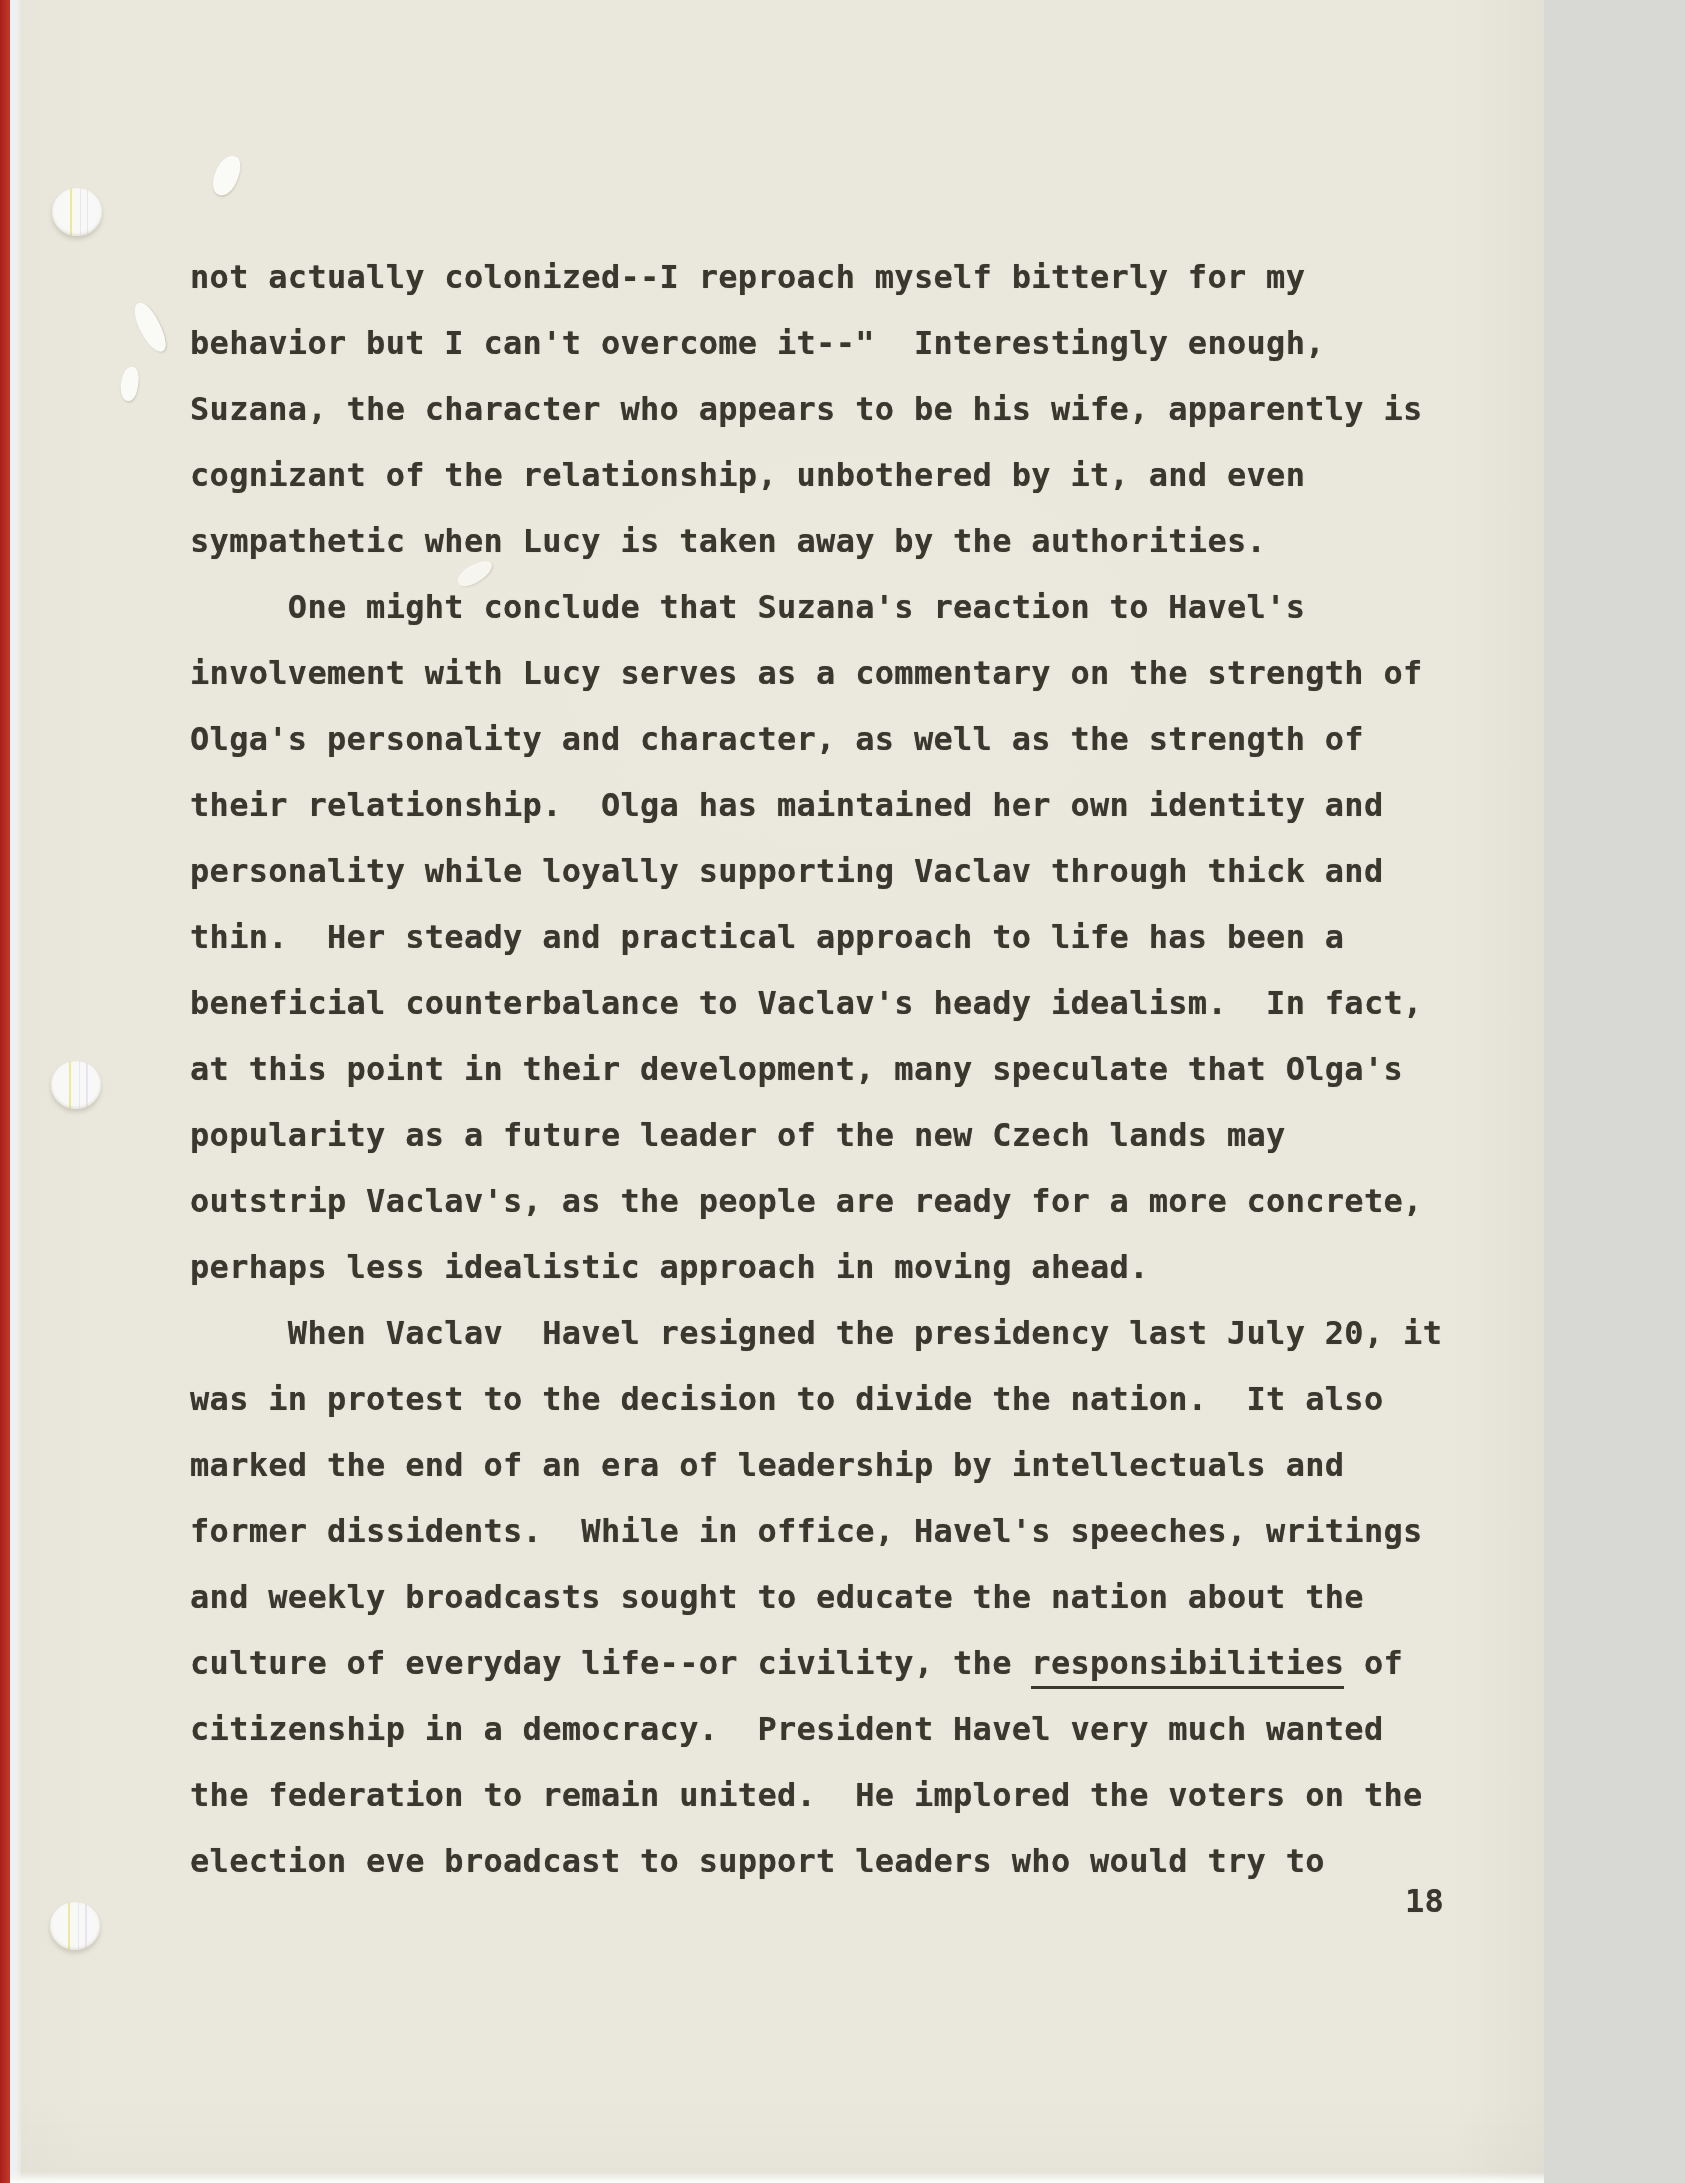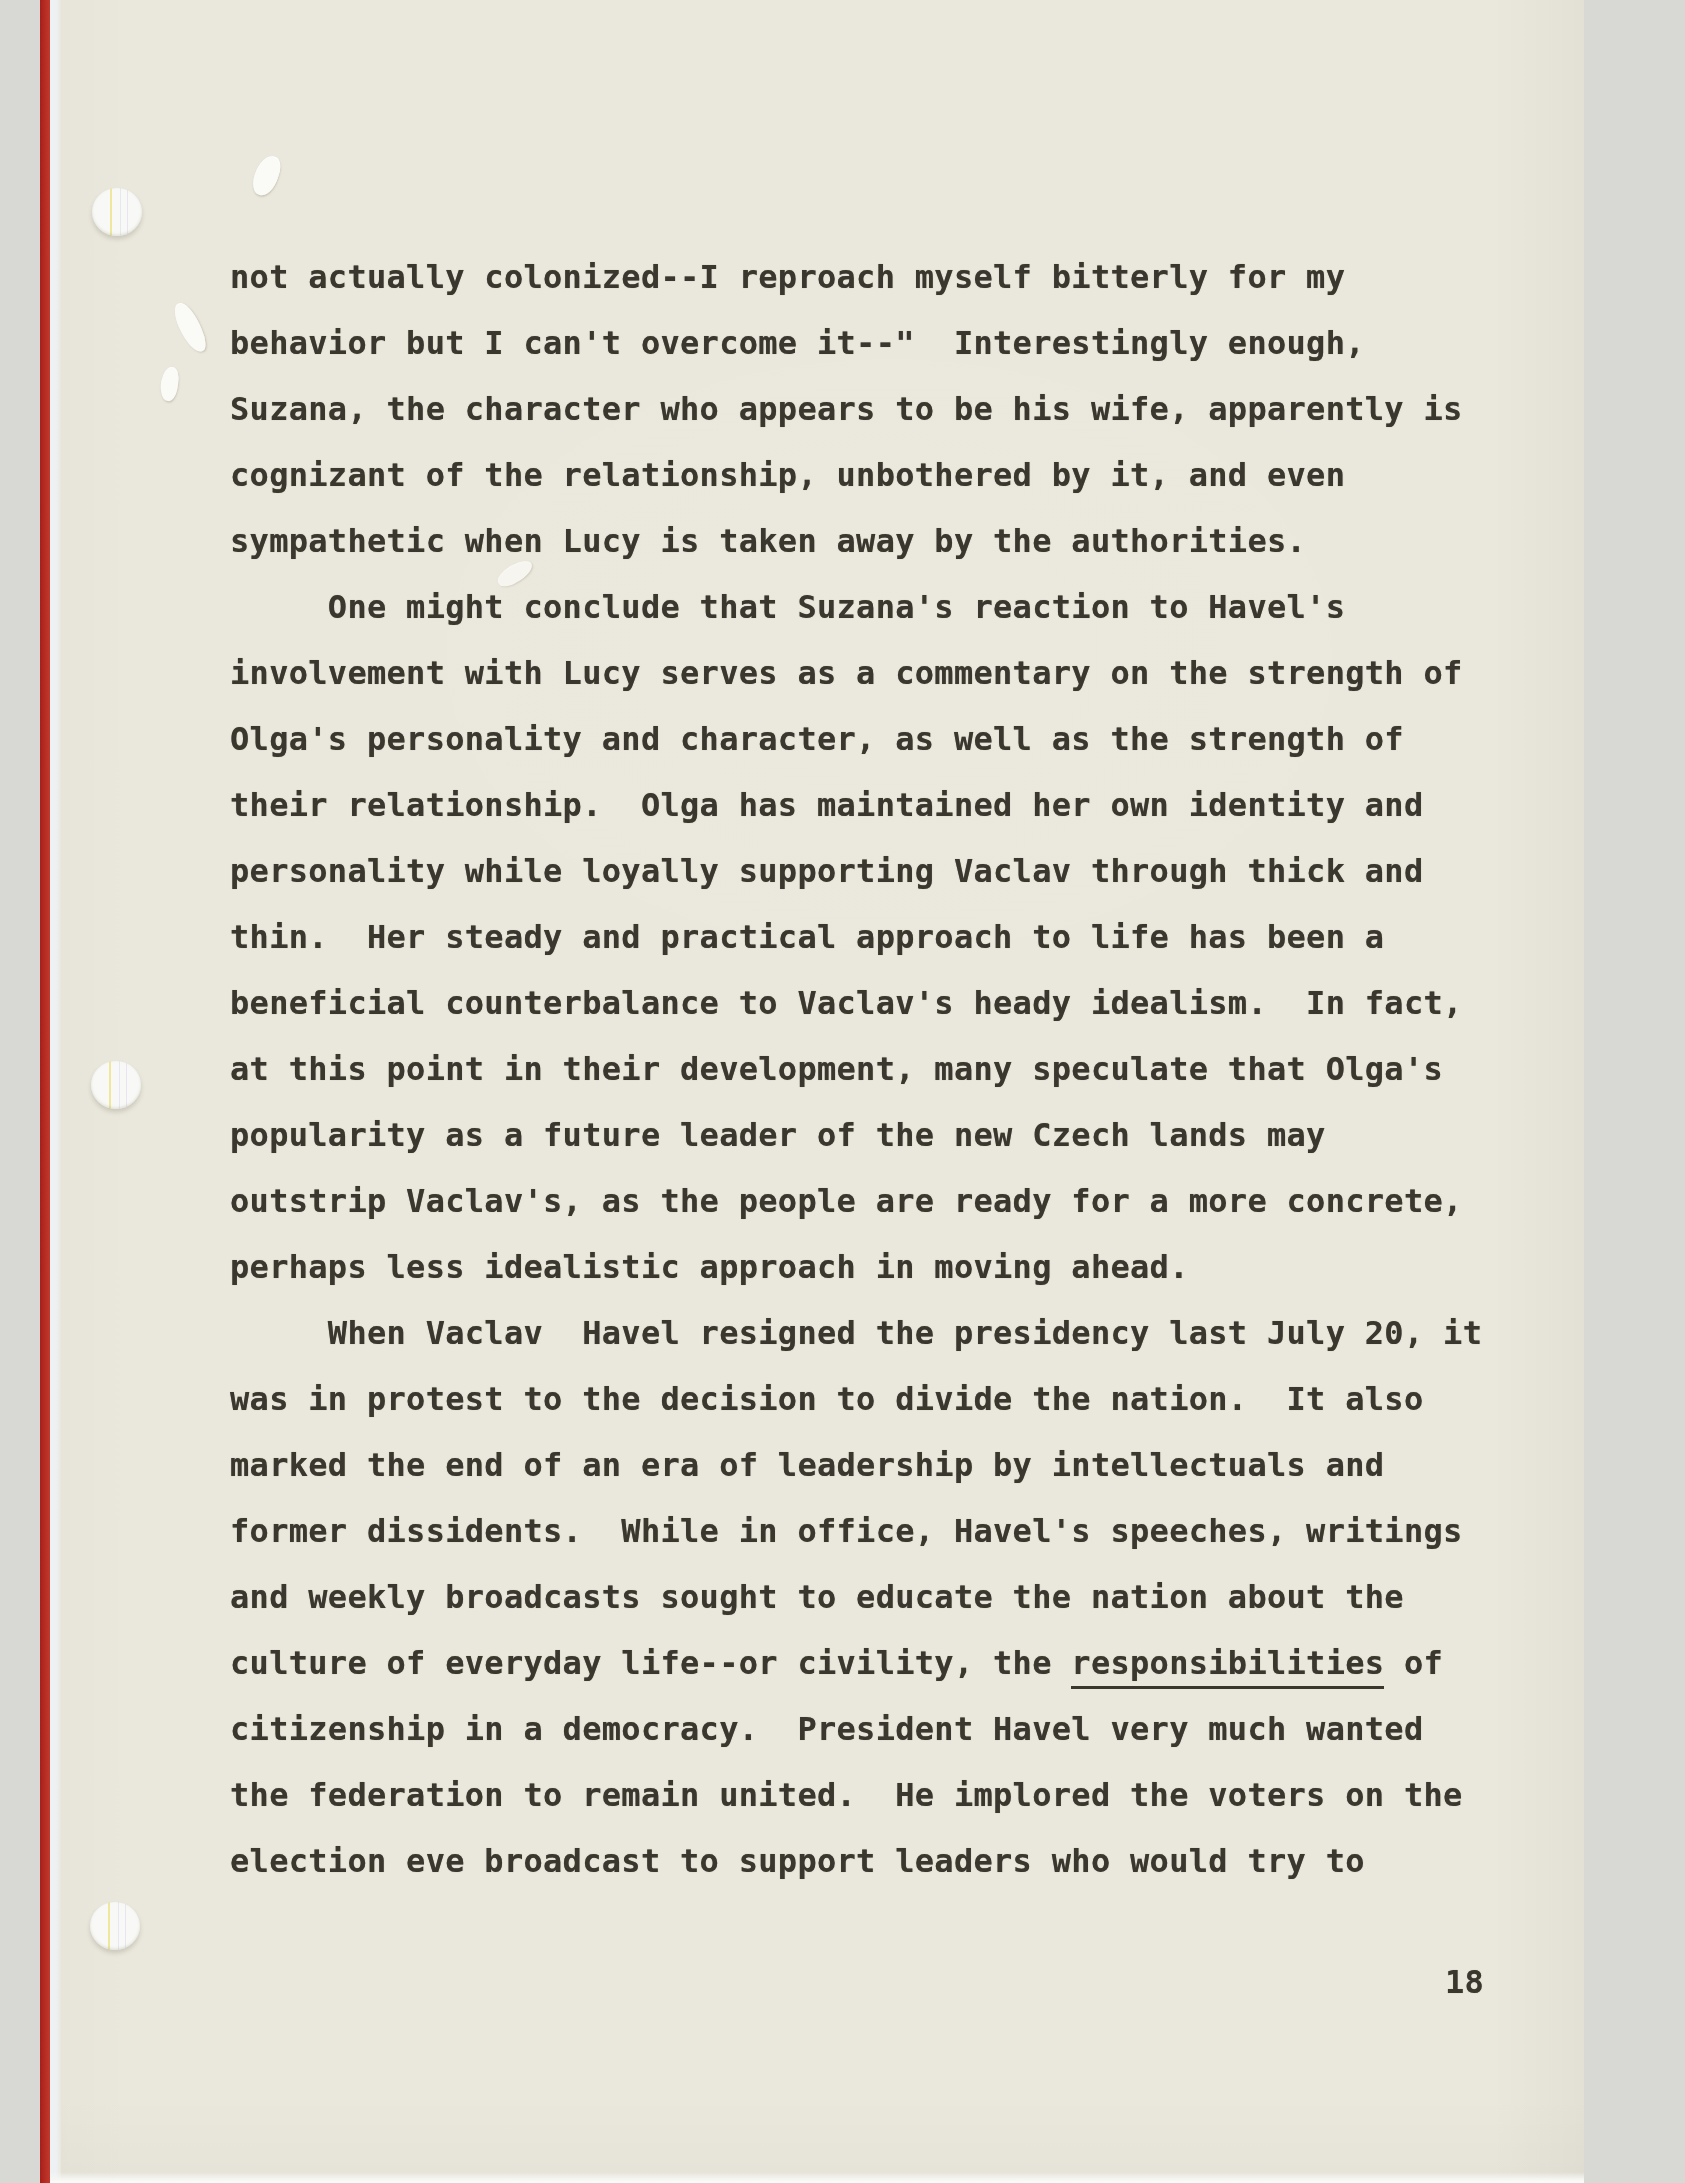--- a/index.html
+++ b/index.html
@@ -7,21 +7,20 @@
     position: relative;
     width: 1544px;
     height: 2183px;
     background:
       radial-gradient(ellipse 1189px 793px at 55% 30%, rgba(255,255,255,0.05), rgba(0,0,0,0) 70%),
       linear-gradient(90deg, rgba(0,0,0,0.015) 0%, rgba(0,0,0,0) 6%, rgba(0,0,0,0) 94%, rgba(0,0,0,0.03) 100%),
       linear-gradient(180deg, rgba(255,255,255,0.02) 0%, rgba(0,0,0,0) 5%, rgba(0,0,0,0) 96%, rgba(0,0,0,0.02) 100%),
       #eae7dc;
     overflow: hidden;
     font-family: "DejaVu Sans Mono", "Liberation Mono", monospace;
-    margin-left: 40px;
   }
   
   .red-edge {
     position: absolute; left: 0; top: 0; width: 10px; height: 100%;
     background: linear-gradient(90deg, #a81f1a, #c23a2d);
   }
   
   .scan-edge-left {
     position: absolute; left: 10px; top: 0; width: 10.6px; height: 100%;
     background: linear-gradient(90deg, #eef1f3 0%, #eef1f3 55%, #eae7dc 100%);
@@ -60,21 +59,21 @@
     position: absolute; left: 190px; top: 244px; width: 1322px;
     font-size: 32px; line-height: 66px; font-weight: bold;
     letter-spacing: 0.3px;
     color: #3a372f;
     text-shadow: 0 0 0.7px rgba(58,55,47,0.55);
     white-space: pre;
   }
   .line { height: 66px; }
   .u { border-bottom: 3.3px solid #3a372f; padding-bottom: 4px; }
   .page-number {
-    position: absolute; left: 1405px; top: 1949px;
+    position: absolute; left: 1405px; top: 1868px;
     font-size: 32px; line-height: 66px; font-weight: bold;
     letter-spacing: 0.3px; color: #3a372f;
     text-shadow: 0 0 0.7px rgba(58,55,47,0.55);
   }
 </style>
 </head>
 <body>
 
 <div class="scan">
   <div class="red-edge"></div>

